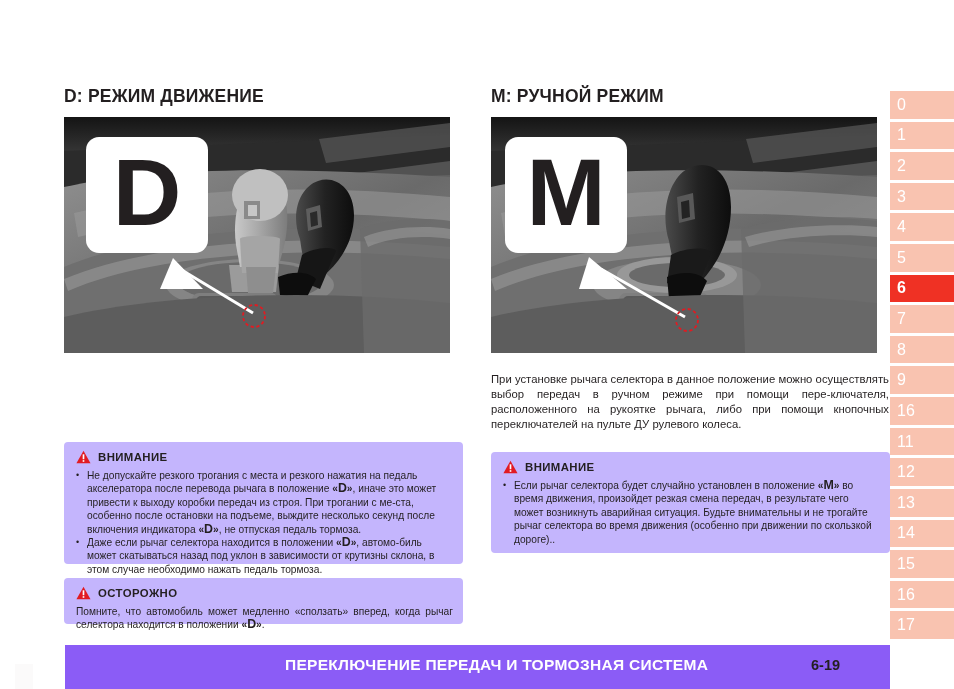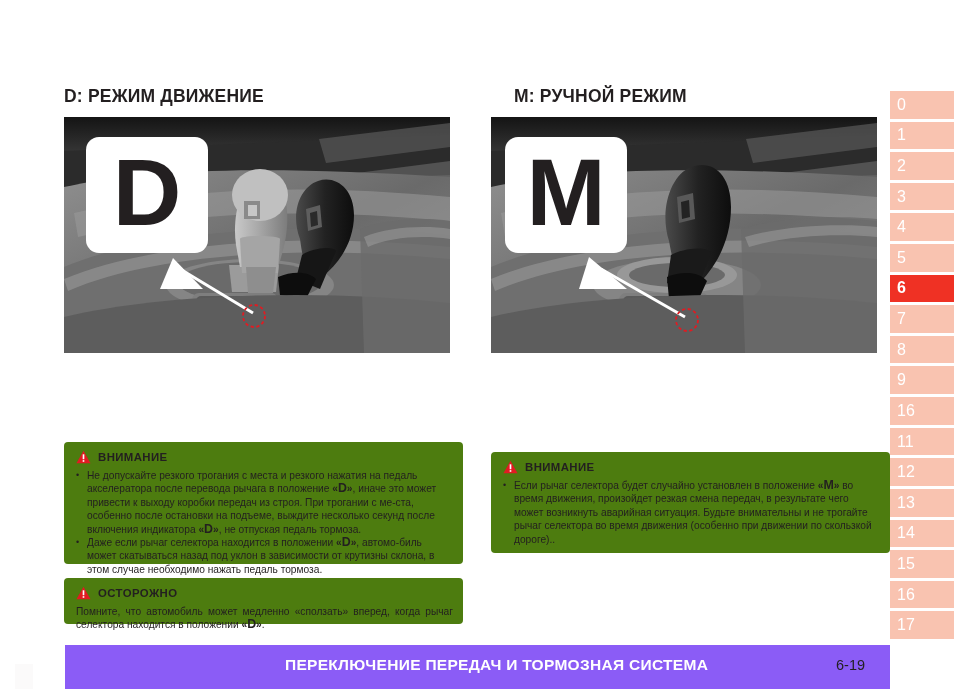--- a/index.html
+++ b/index.html
@@ -32,21 +32,21 @@
     letter-spacing:0px;
   }
   .tab.active{background:#ef3124;color:#ffffff;font-weight:700;}
 
   .sec-title{
     position:absolute;top:74px;
     font-size:17.5px;font-weight:700;color:#231f20;
     letter-spacing:0.2px;white-space:nowrap;
   }
   #title-left{left:64px;}
-  #title-right{left:514px;}
+  #title-right{left:491px;}
 
   
   .photo{
     position:absolute;top:105px;width:386px;height:236px;
     overflow:hidden;background:#6e6e6e;
   }
   #photo-left{left:64px;}
   #photo-right{left:491px;}
 
   .photo svg{display:block;width:100%;height:100%;}
@@ -57,21 +57,21 @@
     font-size:11.3px;line-height:15.1px;color:#231f20;
     text-align:justify;
   }
   #body-left{left:64px;}
   #body-right{left:491px;}
   .bodytext b{font-weight:700;}
 
   
   .warnbox{
     position:absolute;
-    background:#4d7c0f;
+    background:#c4b5fd;
     border-radius:4px;
     box-sizing:border-box;
     padding:8px 10px 9px 10px;
   }
   #warn-left-1{left:64px;top:430px;width:399px;height:122px;}
   #warn-left-2{left:64px;top:566px;width:399px;height:46px;}
   #warn-right-1{left:491px;top:440px;width:399px;height:101px;}
 
   .warnhead{
     display:flex;align-items:center;gap:7px;
@@ -104,22 +104,22 @@
   #footer{
     position:absolute;left:65px;top:633px;width:825px;height:56px;
     background:#8b5cf6;
   }
   #footer-title{
     position:absolute;left:220px;top:11px;
     font-size:15.5px;font-weight:700;color:#ffffff;letter-spacing:0.3px;
     white-space:nowrap;
   }
   #footer-page{
-    position:absolute;left:771px;top:12px;
-    font-size:14.5px;font-weight:400;color:#231f20;white-space:nowrap;text-align:center;
+    position:absolute;left:746px;top:12px;
+    font-size:14.5px;font-weight:700;color:#231f20;white-space:nowrap;text-align:center;
   }
   #corner-mark{
     position:absolute;left:15px;top:652px;width:18px;height:30px;
     background:#fbfafa;
   }
 </style>
 </head>
 <body>
 
 <div id="page">
@@ -256,20 +256,21 @@
       <g>
         <path d="M98 140 L136 172 L88 172 Z" fill="#ffffff"></path>
         <rect x="14" y="20" width="122" height="116" rx="13" fill="#ffffff"></rect>
         <text x="75" y="108" font-family="Liberation Sans, sans-serif" font-size="95" font-weight="700" fill="#231f20" text-anchor="middle">M</text>
         <path d="M110 152 L194 200" stroke="#ffffff" stroke-width="3" fill="none"></path>
       </g>
       <circle cx="196" cy="203" r="11" fill="none" stroke="#e11b22" stroke-width="1.8" stroke-dasharray="3.2 2.6"></circle>
     </svg>
   </div>
 
+  <div class="bodytext" id="body-right">При установке рычага селектора в данное положение можно осуществлять выбор передач в ручном режиме при помощи пере-ключателя, расположенного на рукоятке рычага, либо при помощи кнопочных переключателей на пульте ДУ рулевого колеса.</div>
 
   <div class="warnbox" id="warn-right-1">
     <div class="warnhead">
       <svg class="tri" viewBox="0 0 20 18">
         <path d="M10 0.6 L19.4 17.4 L0.6 17.4 Z" fill="#e11b22"></path>
         <rect x="8.9" y="5.4" width="2.2" height="6.6" fill="#ffffff"></rect>
         <rect x="8.9" y="13.2" width="2.2" height="2.2" fill="#ffffff"></rect>
       </svg>
       <span class="label">ВНИМАНИЕ</span>
     </div>

